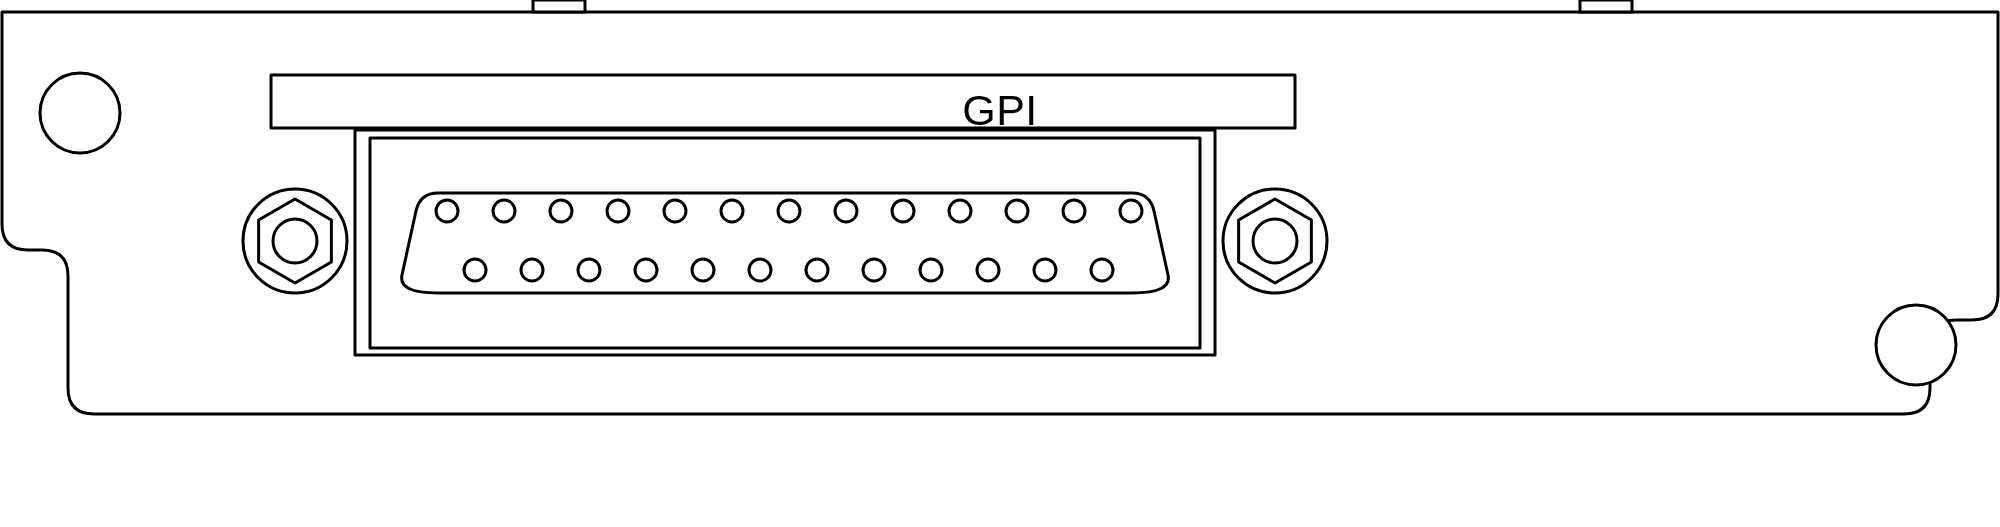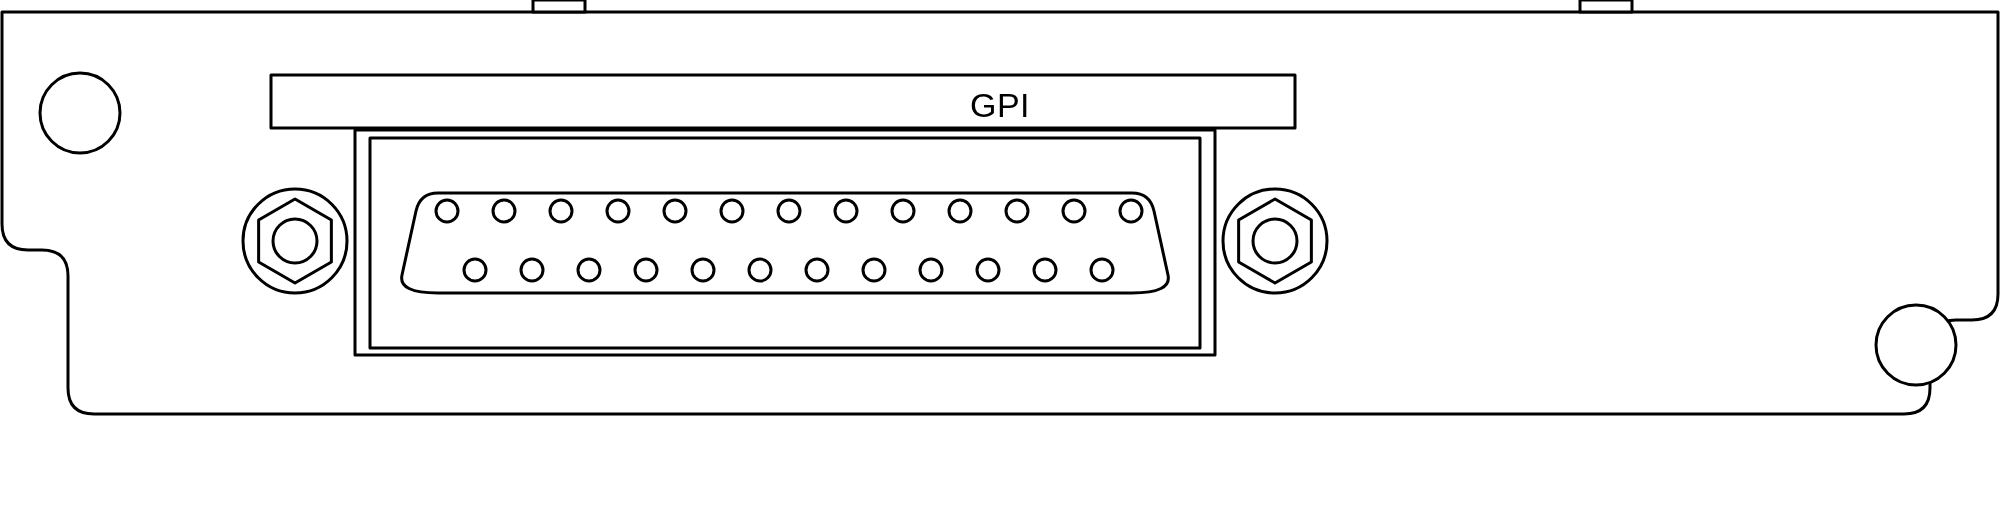--- a/index.html
+++ b/index.html
@@ -59,17 +59,17 @@
       <circle cx="703" cy="270" r="11" fill="#ffffff" stroke="#000000" stroke-width="3" stroke-linejoin="round" stroke-linecap="round"></circle>
       <circle cx="760" cy="270" r="11" fill="#ffffff" stroke="#000000" stroke-width="3" stroke-linejoin="round" stroke-linecap="round"></circle>
       <circle cx="817" cy="270" r="11" fill="#ffffff" stroke="#000000" stroke-width="3" stroke-linejoin="round" stroke-linecap="round"></circle>
       <circle cx="874" cy="270" r="11" fill="#ffffff" stroke="#000000" stroke-width="3" stroke-linejoin="round" stroke-linecap="round"></circle>
       <circle cx="931" cy="270" r="11" fill="#ffffff" stroke="#000000" stroke-width="3" stroke-linejoin="round" stroke-linecap="round"></circle>
       <circle cx="988" cy="270" r="11" fill="#ffffff" stroke="#000000" stroke-width="3" stroke-linejoin="round" stroke-linecap="round"></circle>
       <circle cx="1045" cy="270" r="11" fill="#ffffff" stroke="#000000" stroke-width="3" stroke-linejoin="round" stroke-linecap="round"></circle>
       <circle cx="1102" cy="270" r="11" fill="#ffffff" stroke="#000000" stroke-width="3" stroke-linejoin="round" stroke-linecap="round"></circle>
     </svg>
 
-  <div class="gpi-label" style="font-size: 34px; color: rgb(0, 0, 0); left: 0px; top: 86px;">
+  <div class="gpi-label" style="font-size: 43px; color: rgb(0, 0, 0); left: 0px; top: 86px;">
     <span id="gpi-text">GPI</span>
   </div>
 
 </div>
 
 </body></html>

